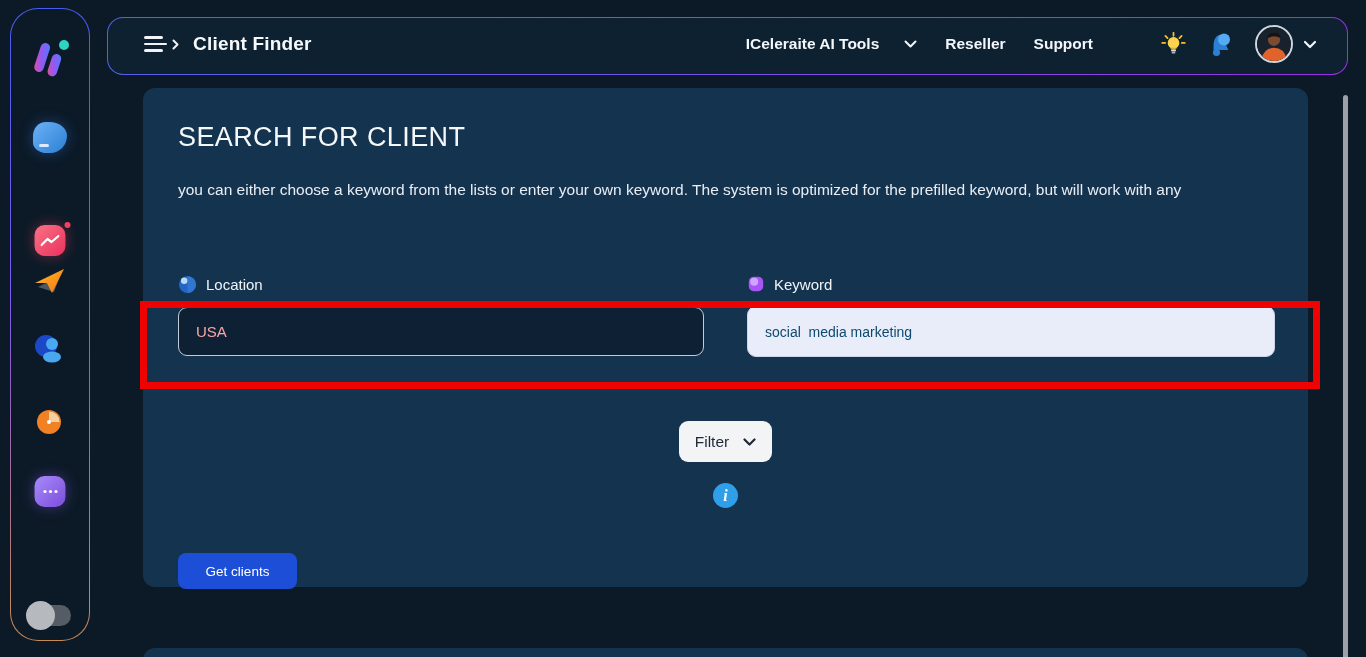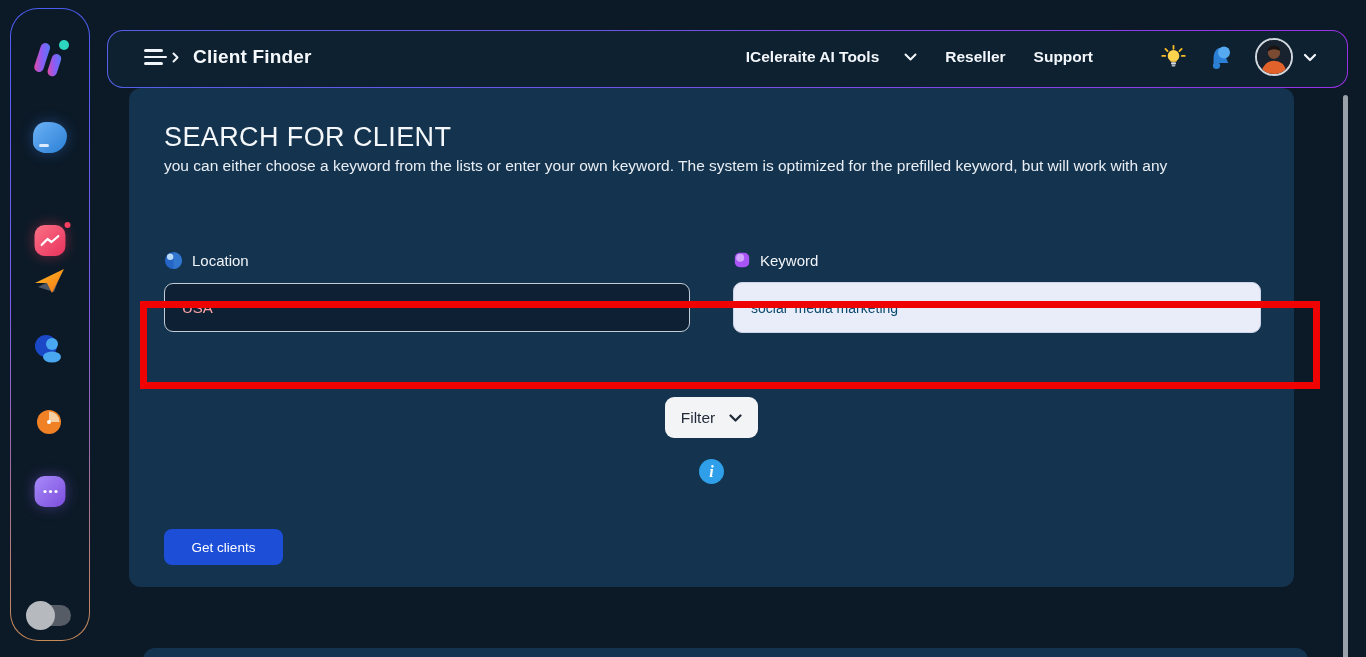--- a/index.html
+++ b/index.html
@@ -46,21 +46,21 @@
     position:absolute; left:50%; transform:translateX(-50%);
     width:42px; height:21px; border-radius:11px; background:#555c66;
   }
   .toggle .knob {
     position:absolute; left:-3px; top:-4px; width:29px; height:29px;
     border-radius:50%; background:#b6b9be;
   }
 
   
   .navbar {
-    position:absolute; left:107px; top:30px; width:1241px; height:58px;
+    position:absolute; left:107px; top:17px; width:1241px; height:58px;
     border-radius:16px;
     border:1.5px solid transparent;
     background:
       linear-gradient(#0e2131,#0e2131) padding-box,
       linear-gradient(90deg,#5560e8 0%,#7a4fe8 55%,#9a30e8 100%) border-box;
     display:flex; align-items:center;
     padding:0 30px 4px 36px;
   }
   .nav-left { display:flex; align-items:center; gap:14px; }
   .hamburger { display:flex; align-items:center; gap:5px; cursor:pointer; }
@@ -74,26 +74,26 @@
   .nav-item { font-size:15.5px; font-weight:700; color:#f3f7fb; display:flex; align-items:center; gap:25px; cursor:pointer; }
   .nav-icons { display:flex; align-items:center; gap:21px; margin-left:40px; }
   .avatar-wrap { display:flex; align-items:center; gap:10px; cursor:pointer; }
   .avatar {
     width:38px; height:38px; border-radius:50%;
     border:2px solid #cfd6de; overflow:hidden; background:#11202e;
   }
 
   
   .panel {
-    position:absolute; left:129px; top:88px; width:1165px; height:499px;
+    position:absolute; left:143px; top:88px; width:1165px; height:499px;
     background:#14334e; border-radius:12px;
     padding:34px 35px 15px 35px;
   }
   .panel-title { font-size:27px; font-weight:400; color:#f5f8fa; letter-spacing:.4px; }
-  .panel-desc  { font-size:15.5px; line-height:26px; color:#e9eef4; max-width:1100px; }
+  .panel-desc  { margin-top:24px; font-size:15.5px; line-height:26px; color:#e9eef4; max-width:1100px; }
   .fields-row {
     margin-top:72px;
     display:grid; grid-template-columns:526px 528px; column-gap:43px;
   }
   .field-label { display:flex; align-items:center; gap:9px; font-size:15px; color:#f0f4f8; margin-bottom:13px; }
   .input-dark {
     width:100%; height:49px; border-radius:9px;
     background:#0e2134; border:1px solid #c2cbd6;
     color:#fca5a5; font-size:15px; padding:0 17px;
     font-family:"Liberation Sans", sans-serif; outline:none;

